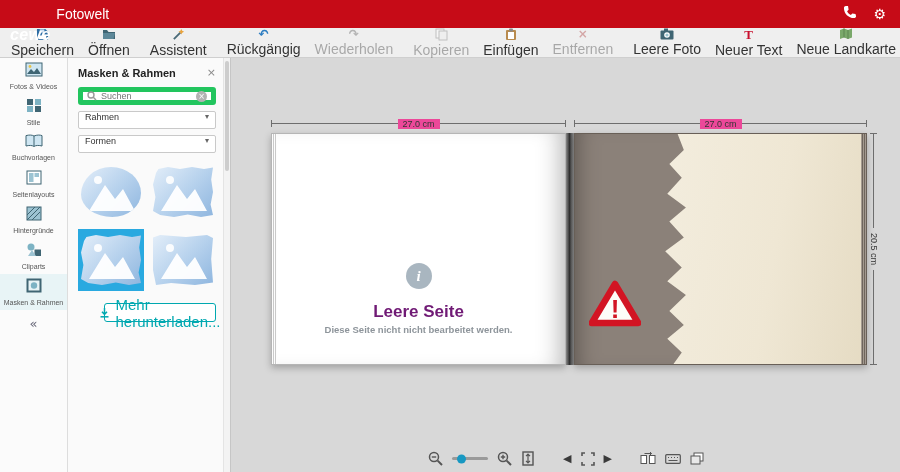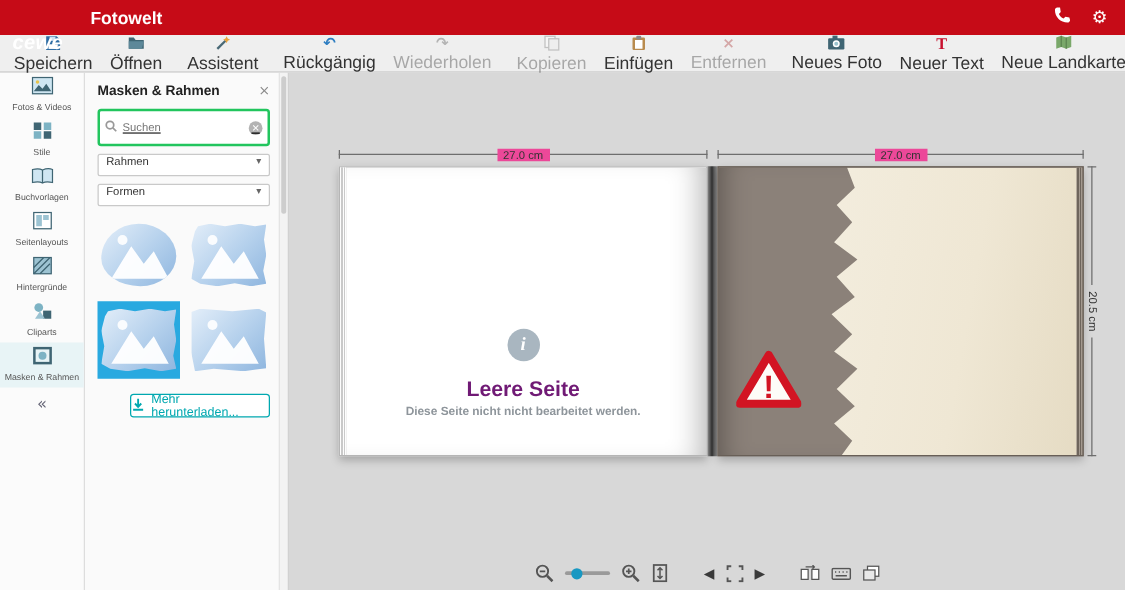--- a/index.html
+++ b/index.html
@@ -4,21 +4,21 @@
 <style>
   * { margin:0; padding:0; box-sizing:border-box; }
   html,body { width:900px; height:472px; }
   body { font-family:"Liberation Sans", sans-serif; overflow:hidden; background:#d8d8d8; }
   .app { position:relative; width:900px; height:472px; background:#d8d8d8; }
 
   
   .header { position:absolute; top:0; left:0; right:0; height:28px; background:#c60b17;
             display:flex; align-items:center; color:#fff; z-index:30; }
   .logo { font-style:italic; font-weight:bold; font-size:16px; padding-left:10px; letter-spacing:.3px;margin-top:42px; }
-  .brand { font-size:14px; margin-left:22px; font-weight:700;text-align:center; }
+  .brand { font-size:14px; margin-left:6px; font-weight:400;text-align:center; }
   .menu { display:flex; margin-left:46px; gap:26px; font-size:12px; }
   .menu-item { cursor:pointer; white-space:nowrap; }
   .header-right { margin-left:auto; display:flex; align-items:center; gap:16px; padding-right:14px; }
   .glyph-icon { font-family:"DejaVu Sans", sans-serif; }
   .header-right .glyph-icon { font-size:14px; line-height:1; }
 
   
   .toolbar { position:absolute; top:28px; left:0; right:0; height:30px; background:#efefef;
              border-bottom:1px solid #cfcfcf; display:flex; align-items:stretch; padding-left:4px; z-index:25; }
   .tb-btn { display:flex; flex-direction:column; align-items:center; justify-content:center; gap:1px;
@@ -38,42 +38,42 @@
   .sb-label { font-size:7px; color:#555; text-align:center; line-height:1.1; }
   .sb-collapse { margin-top:6px; text-align:center; color:#667; font-size:13px; cursor:pointer;
                  font-family:"DejaVu Sans", sans-serif; }
 
   
   .panel { position:absolute; top:58px; left:68px; width:163px; bottom:0; background:#fafafa;
            border-right:1px solid #c6c6c6; padding:8px 14px 8px 10px; z-index:20; }
   .panel-title-row { display:flex; justify-content:space-between; align-items:center; }
   .panel-title { font-size:11px; font-weight:bold; color:#222; }
   .panel-close { color:#8a8a8a; font-size:11px; cursor:pointer; font-family:"DejaVu Sans", sans-serif; }
-  .search-box { margin-top:8px; height:30px; background:#fff; border:2px solid #22c55e; border-radius:3px;
-                display:flex; align-items:center; padding:0 4px; gap:4px;text-decoration:underline; }
+  .search-box { margin-top:8px; height:18px; background:#fff; border:5px solid #22c55e; border-radius:3px;
+                display:flex; align-items:center; padding:0 4px; gap:4px; }
   .search-input { border:none; outline:none; flex:1; min-width:0; font-size:9px; color:#444;
                   font-family:"Liberation Sans", sans-serif; background:transparent; }
   .search-clear { width:11px; height:11px; border-radius:50%; background:#b3b3b3; color:#fff;
                   font-size:8px; line-height:11px; text-align:center; cursor:pointer;
                   font-family:"DejaVu Sans", sans-serif; flex:0 0 auto; }
   .dropdown { margin-top:6px; height:18px; background:#fff; border:1px solid #c9c9c9; border-radius:2px;
               display:flex; justify-content:space-between; padding:0 6px;
               font-size:9px; color:#333; cursor:pointer; }
   .dd-chevron { color:#666; font-size:8px; font-family:"DejaVu Sans", sans-serif; }
   .thumb-grid { margin-top:8px; display:grid; grid-template-columns:1fr 1fr; gap:6px; }
   .thumb-cell { height:62px; display:flex; align-items:center; justify-content:center; cursor:pointer; }
   .thumb-cell.selected { background:#29a9e0; }
   .mask-img { width:60px; height:50px; background:linear-gradient(135deg,#e3eef9 0%,#b4d0ec 55%,#8fb6df 100%);
               position:relative; overflow:hidden; }
   .mask-img svg { position:absolute; left:0; top:4px; }
   .shape-blob { border-radius:50% 50% 48% 52% / 55% 52% 48% 45%; }
   .shape-torn { clip-path:polygon(9% 4%,25% 0,45% 4%,65% 0,85% 4%,100% 1%,97% 25%,100% 50%,96% 75%,100% 96%,80% 100%,58% 95%,35% 100%,12% 96%,0 88%,4% 60%,0 35%,5% 12%); }
   .shape-rough { clip-path:polygon(0 5%,12% 0,55% 4%,90% 0,100% 6%,97% 48%,100% 95%,70% 100%,30% 96%,5% 100%,0 70%); }
   .download-btn { margin-top:12px; height:19px; border:1px solid #00a8b0; border-radius:3px; background:#fff;
-                  color:#00a8b0; font-size:10px; display:flex; align-items:center; justify-content:center;
+                  color:#00a8b0; font-size:15px; display:flex; align-items:center; justify-content:center;
                   gap:5px; cursor:pointer;margin-left:26px; }
   .panel-scroll { position:absolute; right:0; top:0; bottom:0; width:7px; background:#f3f3f3;
                   border-left:1px solid #e4e4e4; }
   .panel-scroll-thumb { position:absolute; top:3px; left:1px; width:4px; height:110px; background:#cdcdcd;
                         border-radius:2px; cursor:pointer; }
 
   
   .canvas { position:absolute; top:58px; left:232px; width:668px; bottom:0; background:#d8d8d8; overflow:hidden; }
 
   .dim-h { position:absolute; top:65px; height:1px; background:#6e6e6e; }
@@ -214,21 +214,21 @@
     <div class="tb-sep"></div>
     <div class="tb-btn">
       <span class="tb-icon">
           <svg width="14" height="12" viewBox="0 0 14 12">
             <rect x="0.5" y="2.5" width="13" height="9" rx="1" fill="#3f6573"></rect>
             <rect x="4" y="0.5" width="4" height="3" fill="#3f6573"></rect>
             <circle cx="7" cy="7" r="2.8" fill="#fff"></circle>
             <circle cx="7" cy="7" r="1.6" fill="#9bc4cf"></circle>
           </svg>
         </span>
-      <span class="tb-label">Neues Foto</span>
+      <span class="tb-label">Leere Foto</span>
     </div>
     <div class="tb-btn">
       <span class="tb-icon">
           <span class="glyph-icon" style="color:#c8102e; font-family:'Liberation Serif',serif; font-size:13px;">T</span>
         </span>
       <span class="tb-label">Neuer Text</span>
     </div>
     <div class="tb-btn">
       <span class="tb-icon">
           <svg width="14" height="12" viewBox="0 0 14 12">

